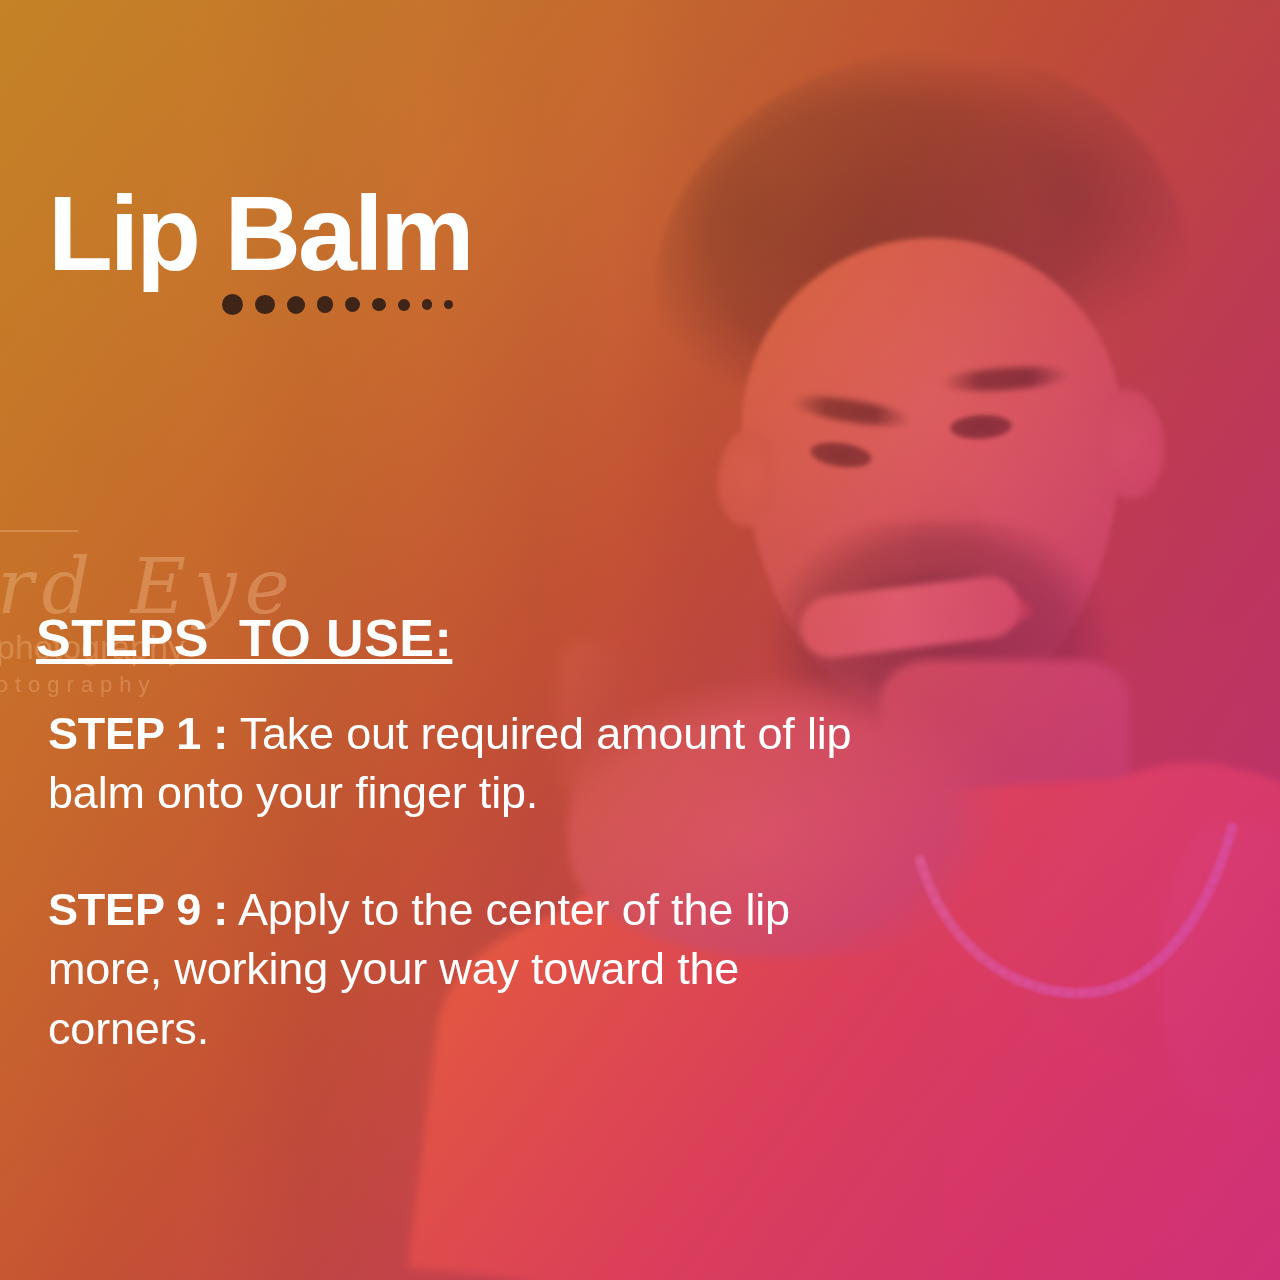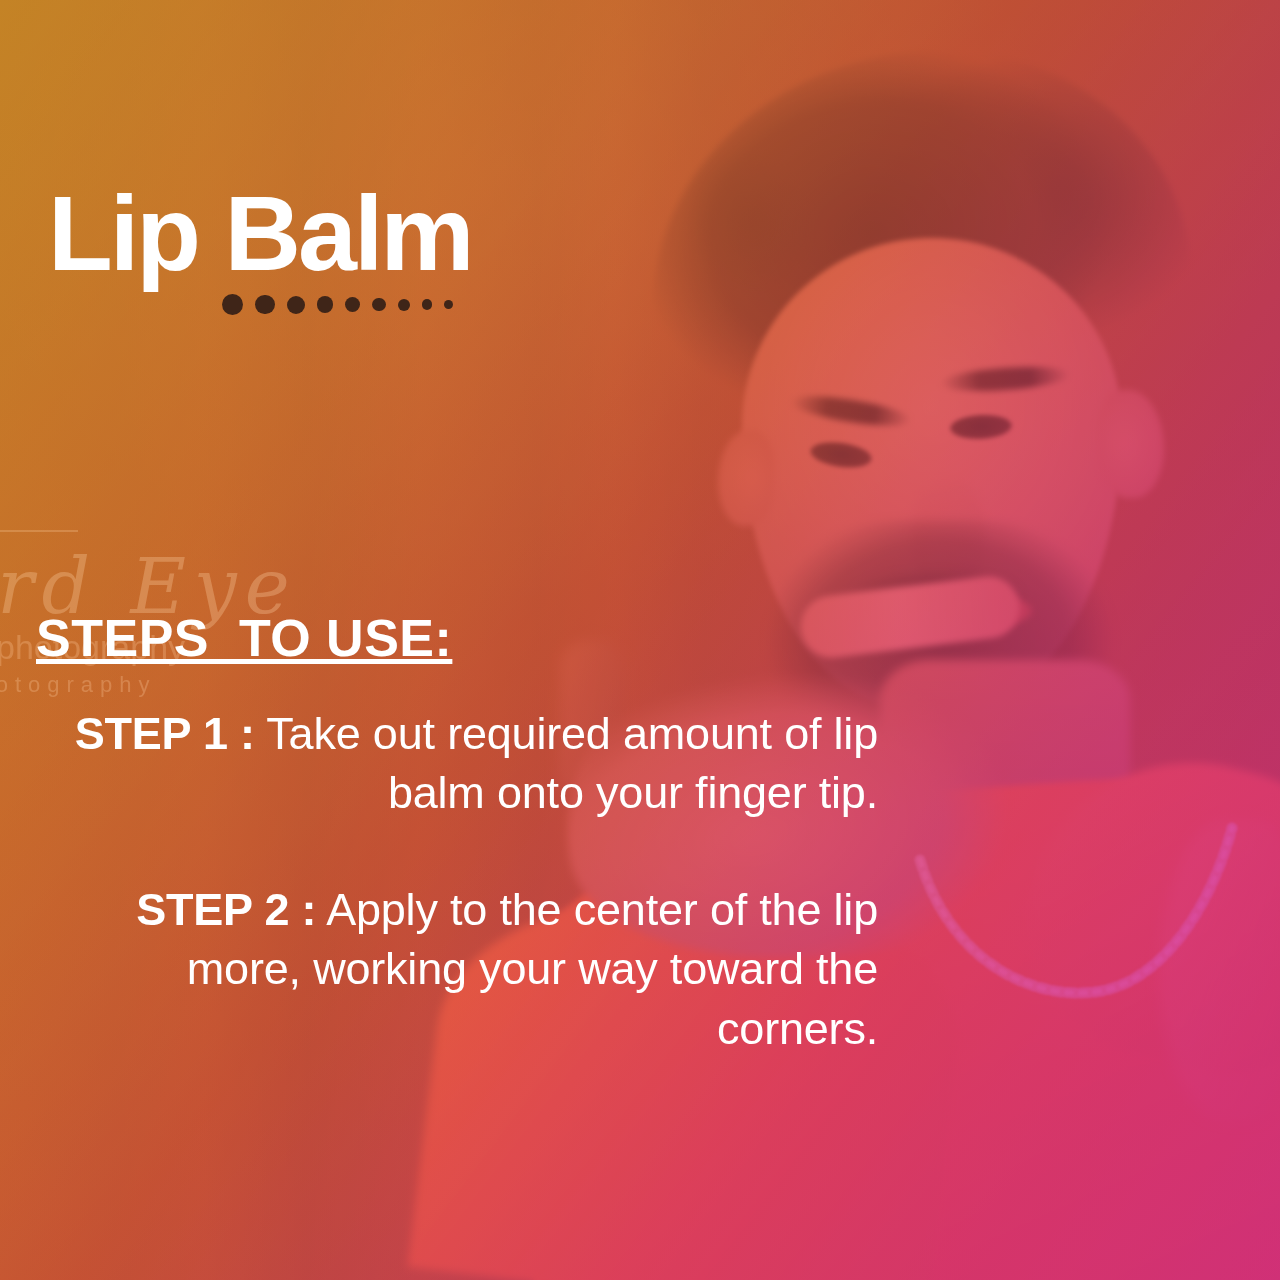--- a/index.html
+++ b/index.html
@@ -266,21 +266,21 @@
   }
   .wm-tag {
     position:absolute; left:12px; top:152px;
     font-size:22px;
     letter-spacing:7px;
     color:rgba(255,210,168,0.50);
     white-space:nowrap;
   }
 
   
-  .content { position:absolute; inset:0;text-align:right; }
+  .content { position:absolute; inset:0; }
 
   .title {
     position:absolute; left:48px; top:180px;
     font-size:106px;
     font-weight:bold;
     letter-spacing:-3px;
     color:#ffffff;
     line-height:1;
     white-space:nowrap;
   }
@@ -380,18 +380,18 @@
         <i style="width: 9px; height: 9px; background: rgb(63, 37, 24);"></i>
       </div>
 
     <div class="steps-heading">STEPS  TO USE:</div>
 
     <div class="step" id="step-1">
       <b>STEP 1 :</b><span> Take out required amount of lip balm onto your finger tip.</span>
     </div>
 
     <div class="step" id="step-2">
-      <b>STEP 2 :</b><span> Apply to the center of the lip more, working your way toward the corners.</span>
+      <b>STEP 9 :</b><span> Apply to the center of the lip more, working your way toward the corners.</span>
     </div>
 
 
   </div>
 </div>
 
 </body></html>

